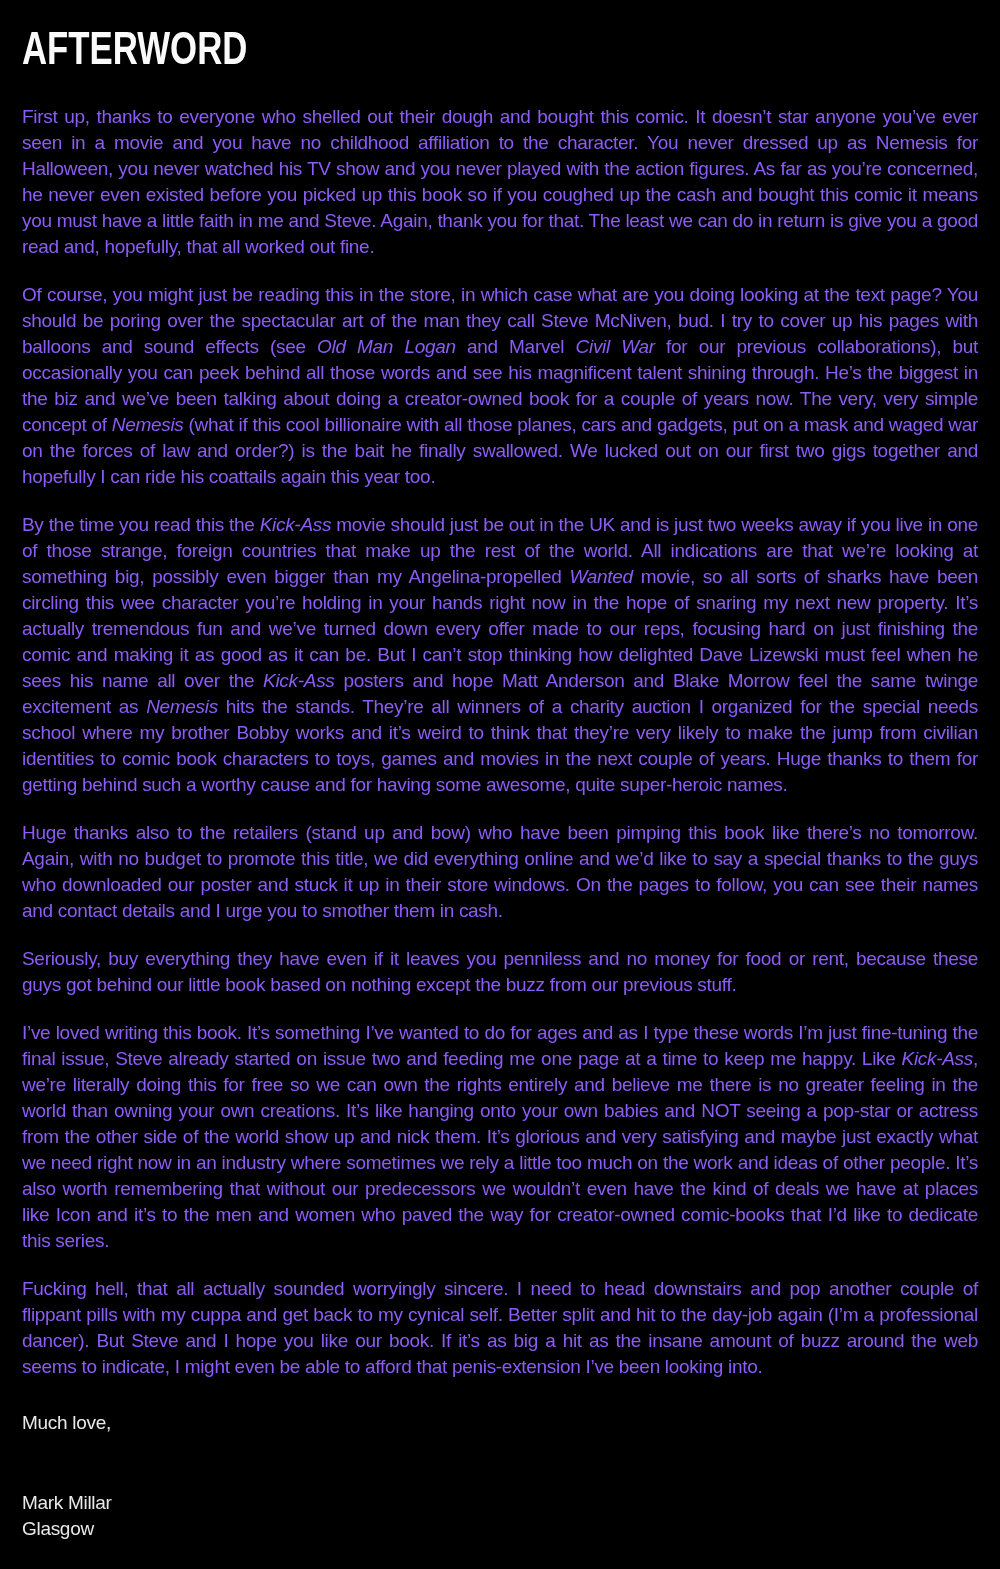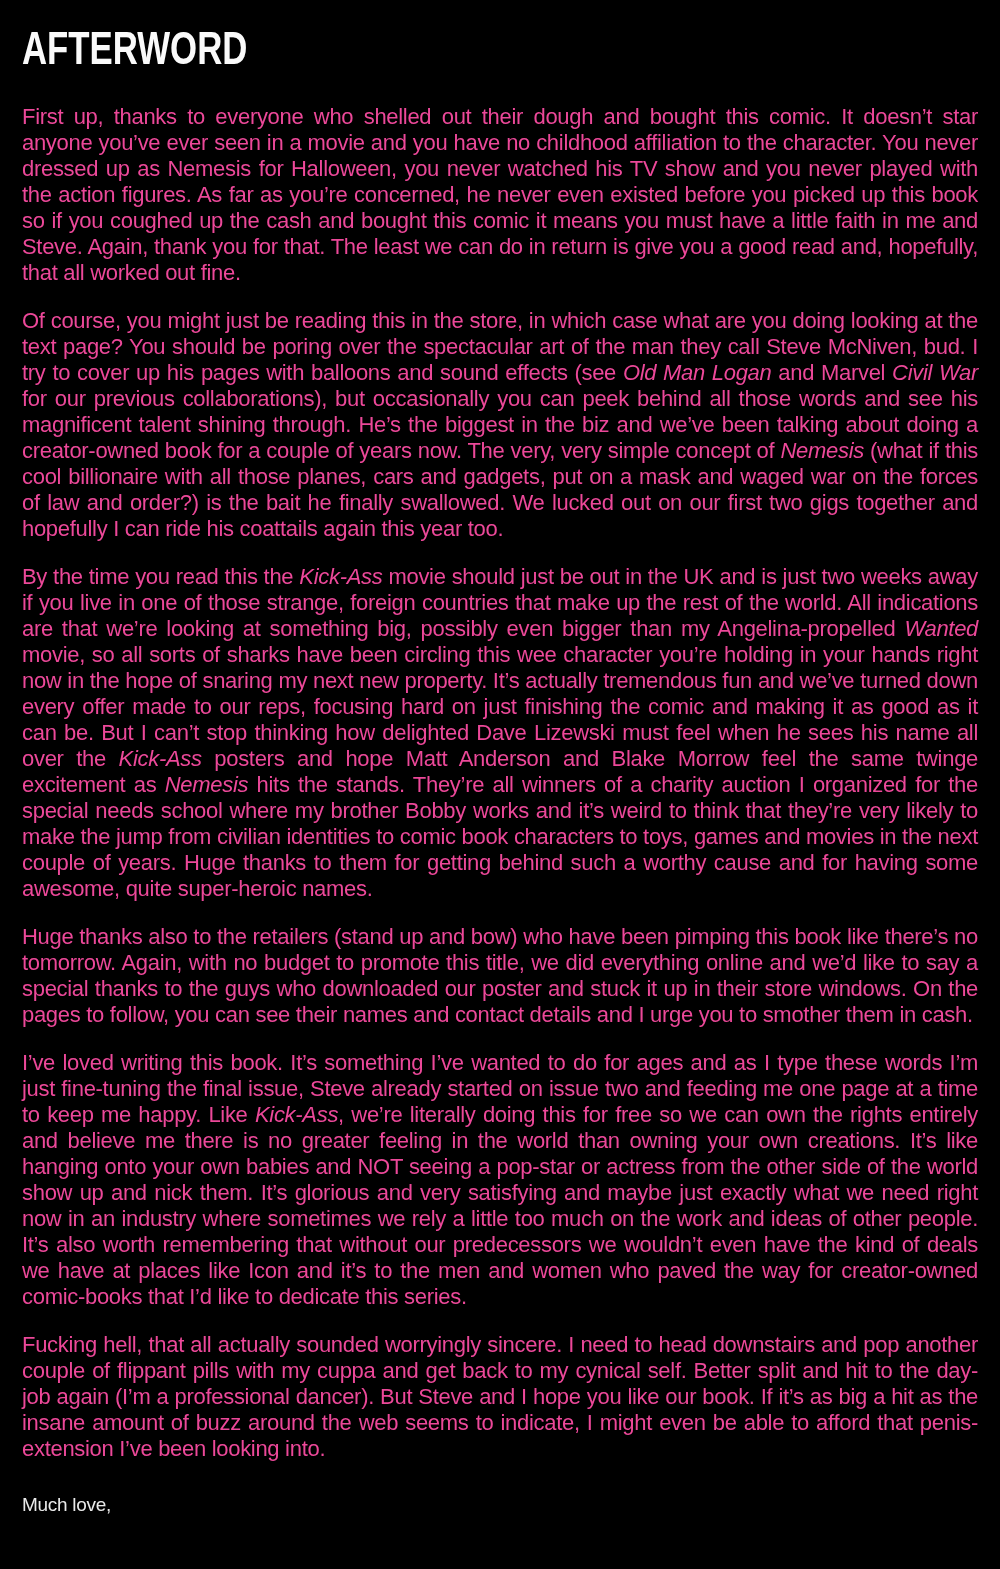--- a/index.html
+++ b/index.html
@@ -23,25 +23,25 @@
     line-height: 44px;
     font-weight: bold;
     color: #fafafa;
     letter-spacing: 0px;
     transform: scaleX(0.74);
     transform-origin: left center;
     white-space: nowrap;
   }
   .body p {
     margin: 16px 0 22px 0;
-    font-size: 22px;
+    font-size: 19px;
     line-height: 26px;
     letter-spacing: -0.3px;
     text-align: justify;
-    color: #ec4899;
+    color: #8b5cf6;
   }
   .body p em {
   }
   .closing {
     margin: 30px 0 0 0;
     font-size: 19px;
     line-height: 26px;
     letter-spacing: -0.3px;
     color: #e9e9e9;
   }
@@ -56,20 +56,22 @@
 </head>
 <body>
 
 <div class="page">
   <h1 class="title">AFTERWORD</h1>
   <div class="body" id="paragraphs">
       <p><span>First up, thanks to everyone who shelled out their dough and bought this comic. It doesn’t star anyone you’ve ever seen in a movie and you have no childhood affiliation to the character. You never dressed up as Nemesis for Halloween, you never watched his TV show and you never played with the action figures. As far as you’re concerned, he never even existed before you picked up this book so if you coughed up the cash and bought this comic it means you must have a little faith in me and Steve. Again, thank you for that. The least we can do in return is give you a good read and, hopefully, that all worked out fine.</span></p>
       <p><span>Of course, you might just be reading this in the store, in which case what are you doing looking at the text page? You should be poring over the spectacular art of the man they call Steve McNiven, bud. I try to cover up his pages with balloons and sound effects (see </span><em>Old Man Logan</em><span> and Marvel </span><em>Civil War</em><span> for our previous collaborations), but occasionally you can peek behind all those words and see his magnificent talent shining through. He’s the biggest in the biz and we’ve been talking about doing a creator-owned book for a couple of years now. The very, very simple concept of </span><em>Nemesis</em><span> (what if this cool billionaire with all those planes, cars and gadgets, put on a mask and waged war on the forces of law and order?) is the bait he finally swallowed. We lucked out on our first two gigs together and hopefully I can ride his coattails again this year too.</span></p>
       <p><span>By the time you read this the </span><em>Kick-Ass</em><span> movie should just be out in the UK and is just two weeks away if you live in one of those strange, foreign countries that make up the rest of the world. All indications are that we’re looking at something big, possibly even bigger than my Angelina-propelled </span><em>Wanted</em><span> movie, so all sorts of sharks have been circling this wee character you’re holding in your hands right now in the hope of snaring my next new property. It’s actually tremendous fun and we’ve turned down every offer made to our reps, focusing hard on just finishing the comic and making it as good as it can be. But I can’t stop thinking how delighted Dave Lizewski must feel when he sees his name all over the </span><em>Kick-Ass</em><span> posters and hope Matt Anderson and Blake Morrow feel the same twinge excitement as </span><em>Nemesis</em><span> hits the stands. They’re all winners of a charity auction I organized for the special needs school where my brother Bobby works and it’s weird to think that they’re very likely to make the jump from civilian identities to comic book characters to toys, games and movies in the next couple of years. Huge thanks to them for getting behind such a worthy cause and for having some awesome, quite super-heroic names.</span></p>
       <p><span>Huge thanks also to the retailers (stand up and bow) who have been pimping this book like there’s no tomorrow. Again, with no budget to promote this title, we did everything online and we’d like to say a special thanks to the guys who downloaded our poster and stuck it up in their store windows. On the pages to follow, you can see their names and contact details and I urge you to smother them in cash.</span></p>
+      <p><span>Seriously, buy everything they have even if it leaves you penniless and no money for food or rent, because these guys got behind our little book based on nothing except the buzz from our previous stuff.</span></p>
       <p><span>I’ve loved writing this book. It’s something I’ve wanted to do for ages and as I type these words I’m just fine-tuning the final issue, Steve already started on issue two and feeding me one page at a time to keep me happy. Like </span><em>Kick-Ass</em><span>, we’re literally doing this for free so we can own the rights entirely and believe me there is no greater feeling in the world than owning your own creations. It’s like hanging onto your own babies and NOT seeing a pop-star or actress from the other side of the world show up and nick them. It’s glorious and very satisfying and maybe just exactly what we need right now in an industry where sometimes we rely a little too much on the work and ideas of other people. It’s also worth remembering that without our predecessors we wouldn’t even have the kind of deals we have at places like Icon and it’s to the men and women who paved the way for creator-owned comic-books that I’d like to dedicate this series.</span></p>
       <p><span>Fucking hell, that all actually sounded worryingly sincere. I need to head downstairs and pop another couple of flippant pills with my cuppa and get back to my cynical self. Better split and hit to the day-job again (I’m a professional dancer). But Steve and I hope you like our book. If it’s as big a hit as the insane amount of buzz around the web seems to indicate, I might even be able to afford that penis-extension I’ve been looking into.</span></p>
     </div>
   <p class="closing">Much love,</p>
   <div class="signature" id="signature">
+      <div>Mark Millar</div>
       <div>Glasgow</div>
     </div>
 </div>
 
 </body></html>

